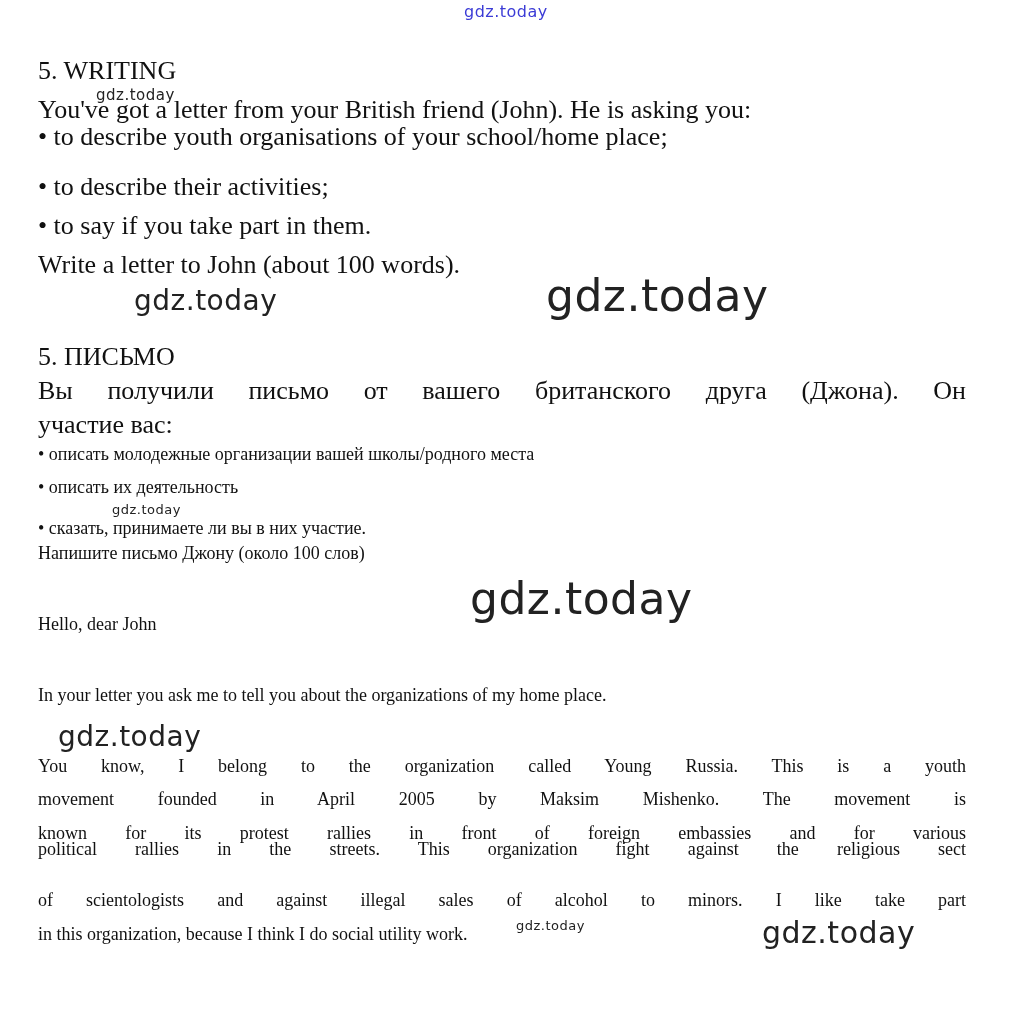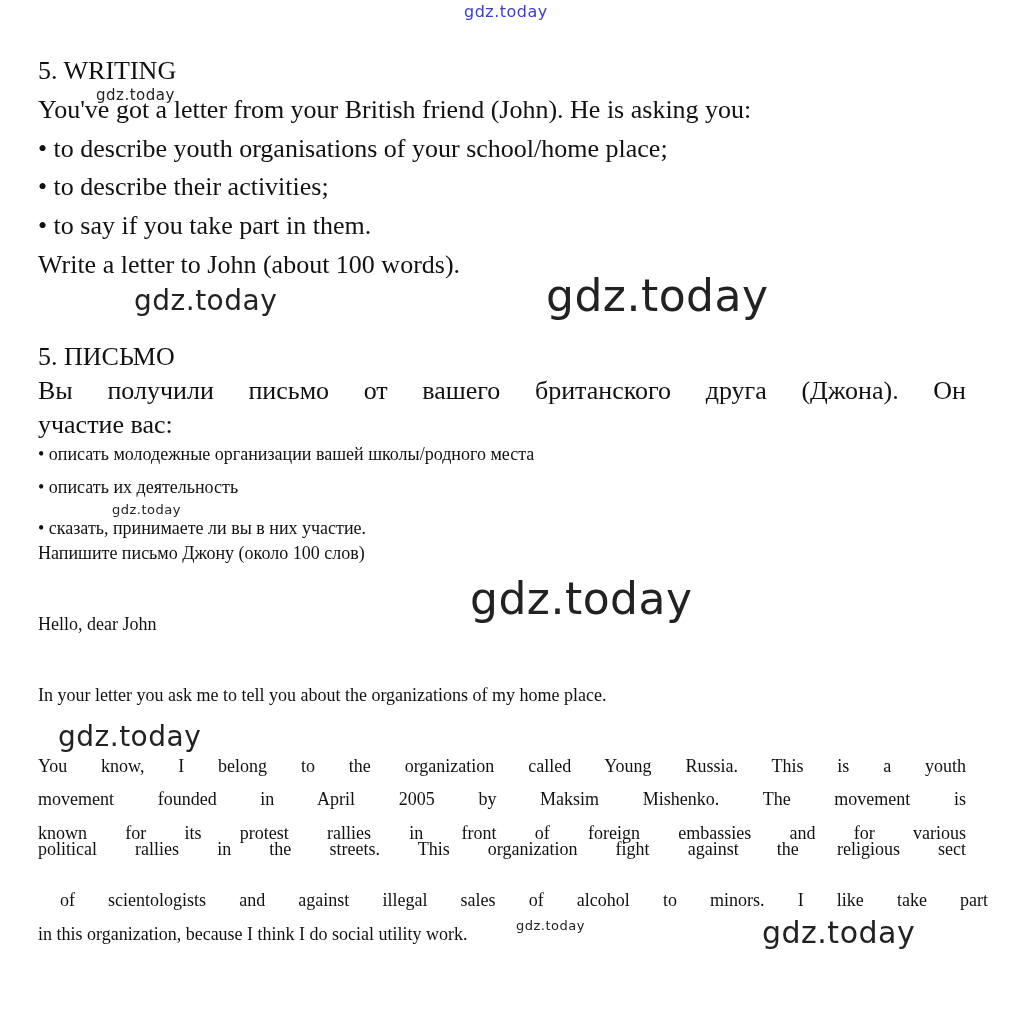--- a/index.html
+++ b/index.html
@@ -12,21 +12,21 @@
   .just { width: 928px; text-align: justify; text-align-last: justify; white-space: normal; }
 </style>
 </head>
 <body>
 
 <div class="wm wm-top">gdz.today</div>
 
 <div>
   <div class="line b" style="top:56px;">5. WRITING</div>
   <div class="line b" style="top:95px;">You've got a letter from your British friend (John). He is asking you:</div>
-  <div class="line b" style="top:134px;">• to describe youth organisations of your school/home place;</div>
+  <div class="line b" style="top:122px;">• to describe youth organisations of your school/home place;</div>
   <div class="line b" style="top:172px;">• to describe their activities;</div>
   <div class="line b" style="top:211px;">• to say if you take part in them.</div>
   <div class="line b" style="top:250px;">Write a letter to John (about 100 words).</div>
 </div>
 
 <div>
   <div class="line b" style="top:342px;">5. ПИСЬМО</div>
   <div class="line b just" style="top:376px;">Вы получили письмо от вашего британского друга (Джона). Он</div>
   <div class="line b" style="top:410px;">участие вас:</div>
   <div class="line r" style="top:444px;">• описать молодежные организации вашей школы/родного места</div>
@@ -35,21 +35,21 @@
   <div class="line r" style="top:543px;">Напишите письмо Джону (около 100 слов)</div>
 </div>
 
 <div>
   <div class="line r" style="top:614px;">Hello, dear John</div>
   <div class="line r" style="top:685px;">In your letter you ask me to tell you about the organizations of my home place.</div>
   <div class="line r just" style="top:756px;">You know, I belong to the organization called Young Russia. This is a youth</div>
   <div class="line r just" style="top:789px;">movement founded in April 2005 by Maksim Mishenko. The movement is</div>
   <div class="line r just" style="top:823px;">known for its protest rallies in front of foreign embassies and for various</div>
   <div class="line r just" style="top:839px;">political rallies in the streets. This organization fight against the religious sect</div>
-  <div class="line r just" style="top:890px;margin-left:22px;">of scientologists and against illegal sales of alcohol to minors. I like take part</div>
+  <div class="line r just" style="top:890px;">of scientologists and against illegal sales of alcohol to minors. I like take part</div>
   <div class="line r" style="top:924px;">in this organization, because I think I do social utility work.</div>
 </div>
 
 <div class="wm" style="left:96px; top:86px; font-size:15px;">gdz.today</div>
 <div class="wm" style="left:134px; top:284px; font-size:28px;">gdz.today</div>
 <div class="wm" style="left:546px; top:270px; font-size:44px;">gdz.today</div>
 <div class="wm" style="left:112px; top:502px; font-size:13px;">gdz.today</div>
 <div class="wm" style="left:470px; top:573px; font-size:44px;">gdz.today</div>
 <div class="wm" style="left:58px; top:720px; font-size:28px;">gdz.today</div>
 <div class="wm" style="left:516px; top:918px; font-size:13px;">gdz.today</div>

